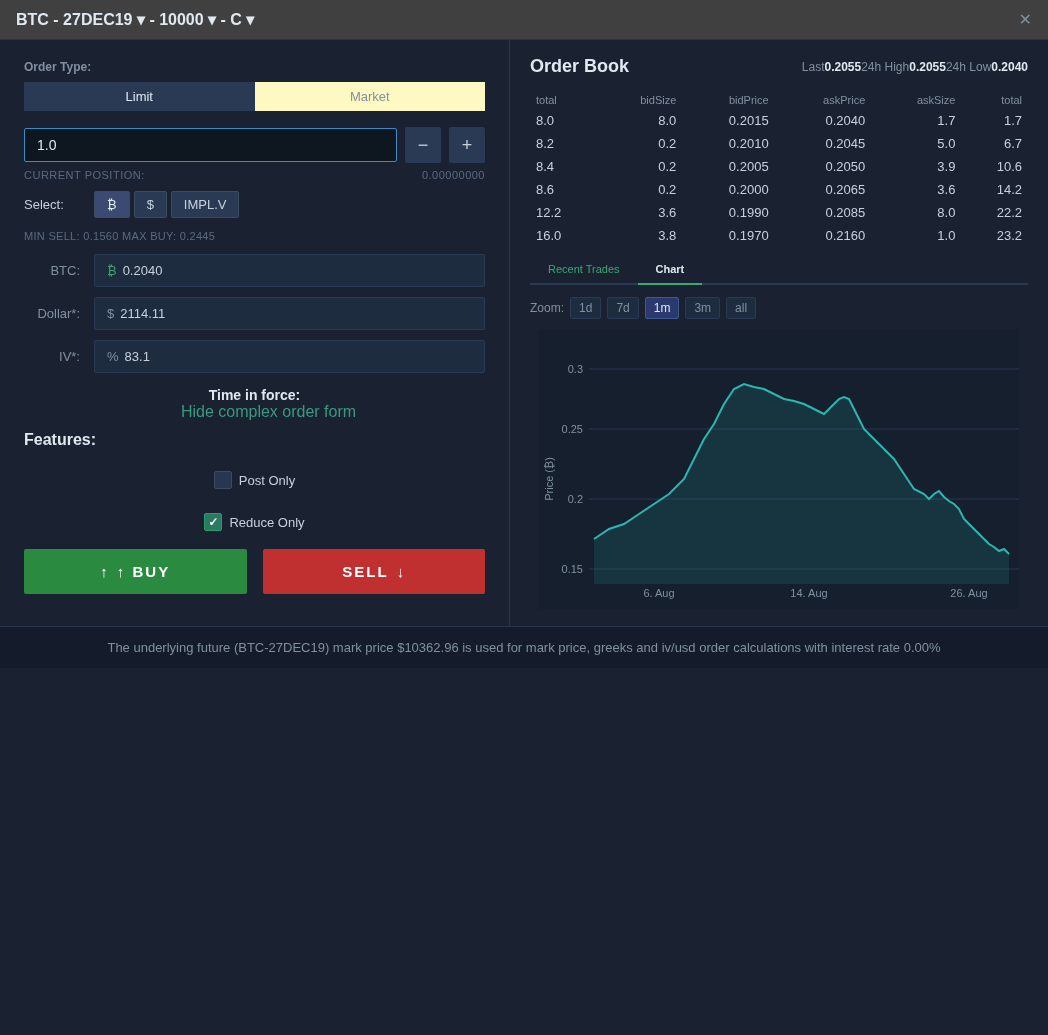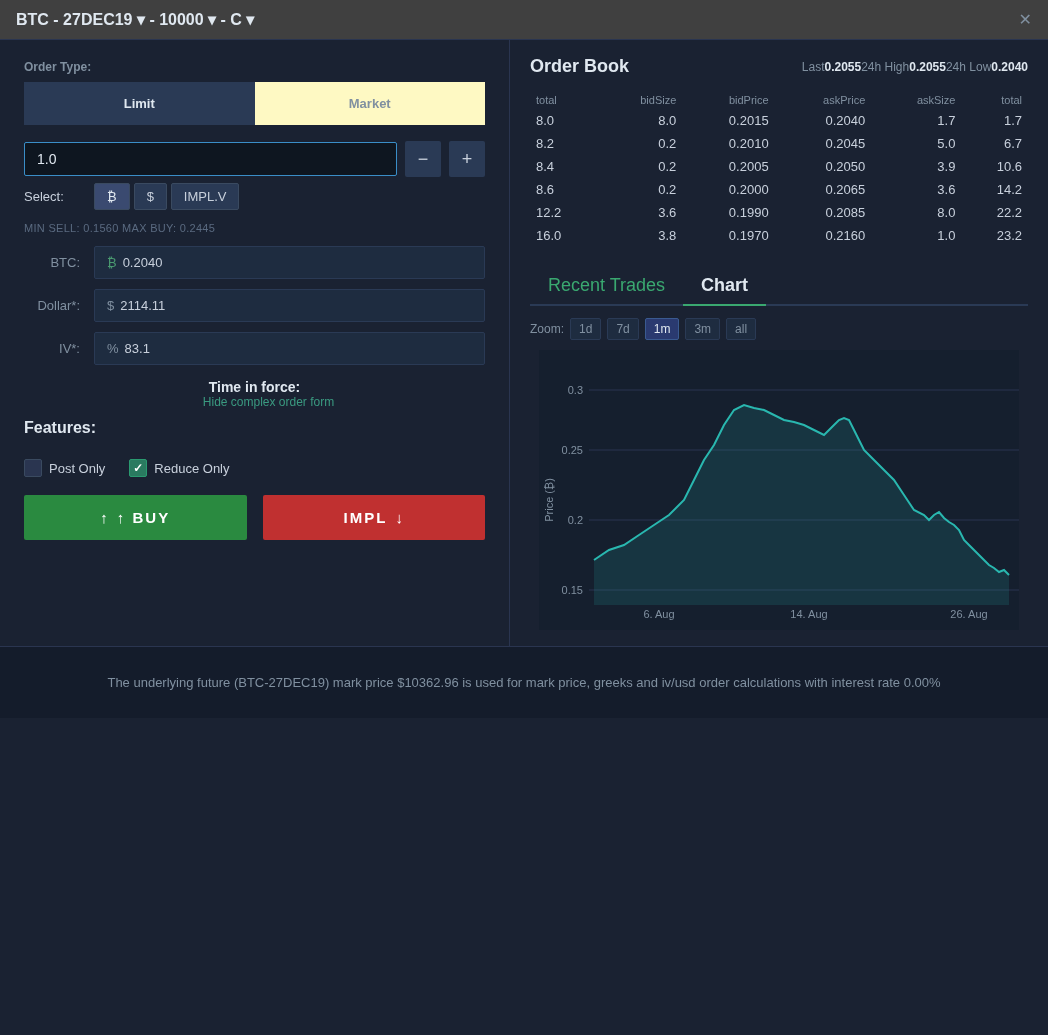--- a/index.html
+++ b/index.html
@@ -48,25 +48,25 @@
       font-weight: 600;
       margin-bottom: 8px;
       text-transform: none;
     }
     .order-type-row {
       display: flex;
       margin-bottom: 16px;
     }
     .tab-btn {
       flex: 1;
-      padding: 14px 0;
+      padding: 7px 0;
       border: none;
       cursor: pointer;
       font-size: 13px;
-      font-weight: 700;
+      font-weight: 400;
       transition: background 0.2s;
     }
     .tab-btn.active {
       background: #2a3a55;
       color: #e0e8f0;
     }
     .tab-btn.inactive {
       background: #fef9c3;
       color: #8090a0;
     }
@@ -191,21 +191,21 @@
       margin-bottom: 8px;
       flex-direction: column;
     }
     .tif-label {
       color: #e0e8f0;
       font-weight: 600;
       font-size: 14px;
     }
     .hide-link {
       color: #3a9a80;
-      font-size: 12px;
+      font-size: 16px;
       cursor: pointer;
       text-decoration: none;
       padding-left: 28px;
     }
     .tif-btn-group {
       display: flex;
       gap: 0;
       margin-bottom: 14px;
     }
     .tif-btn {
@@ -228,20 +228,21 @@
     .features-label {
       color: #e0e8f0;
       font-weight: 700;
       font-size: 16px;
       margin-bottom: 22px;
     }
     .features-row {
       display: flex;
       align-items: center;
       gap: 24px;
+      flex-direction: column;
     }
     .feature-item {
       display: flex;
       align-items: center;
       gap: 7px;
     }
     .checkbox {
       width: 18px;
       height: 18px;
       border: 1.5px solid #3a4a60;
@@ -371,25 +372,24 @@
     .ask-price { color: #e05050; }
     .tabs-row {
       display: flex;
       border-bottom: 2px solid #2a3a55;
       margin-bottom: 12px;
       margin-top: 8px;
     }
     .chart-tab {
       padding: 8px 18px;
       cursor: pointer;
-      font-size: 18px;
+      font-size: 11px;
       color: #8090a0;
       border-bottom: 2px solid transparent;
       margin-bottom: -2px;
-      margin-top: 12px;
     }
     .chart-tab.active {
       color: #e0e8f0;
       font-weight: 700;
       border-bottom: 2px solid #3aa870;
     }
     .chart-tab.recent {
       color: #3aa870;
     }
     .zoom-row {
@@ -416,21 +416,21 @@
       color: #e0e8f0;
       border-color: #3a5a90;
     }
     .chart-area {
       width: 100%;
       height: 280px;
       position: relative;
     }
     .footnote {
       background: #141c2b;
-      padding: 28px 24px;
+      padding: 13px 24px;
       color: #8090a0;
       font-size: 13px;
       text-align: center;
       border-top: 1px solid #2a3550;
     }
     .btc-icon { color: #4a9a70; }
   </style>
 </head>
 <body>
 
@@ -448,20 +448,24 @@
       <button class="tab-btn active">Limit</button>
       <button class="tab-btn inactive">Market</button>
     </div>
 
     <div class="quantity-row">
       <input class="quantity-input" type="text" value="1.0" style="">
       <button class="qty-btn">−</button>
       <button class="qty-btn">+</button>
     </div>
 
+    <div class="current-position-row">
+      <span>CURRENT POSITION:</span>
+      <span>0.00000000</span>
+    </div>
 
     <div class="select-row">
       <span class="select-label">Select:</span>
       <div class="select-btn-group">
         <button class="select-btn active">₿</button>
         <button class="select-btn">$</button>
         <button class="select-btn">IMPL.V</button>
       </div>
     </div>
 
@@ -513,21 +517,21 @@
         </div>
       </div>
     </div>
 
     <div class="buy-sell-row">
       <button class="buy-btn">
         <span>↑</span>
         <span style="letter-spacing:2px;">↑ BUY</span>
       </button>
       <button class="sell-btn">
-        <span style="letter-spacing:2px;">IMPL</span>
+        <span style="letter-spacing:2px;">SELL</span>
         <span>↓</span>
       </button>
     </div>
 
 
   </div>
 
   <div class="right-panel">
 
     <div class="order-book-header">

